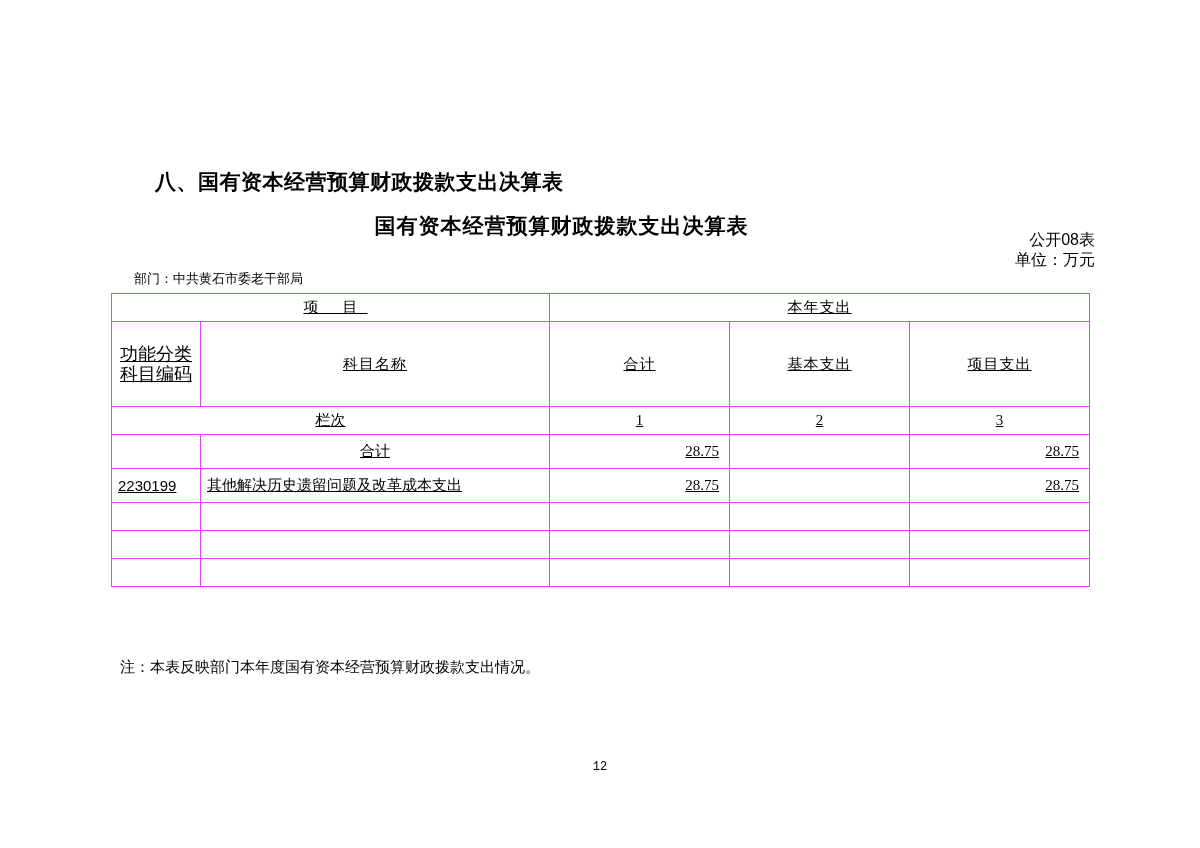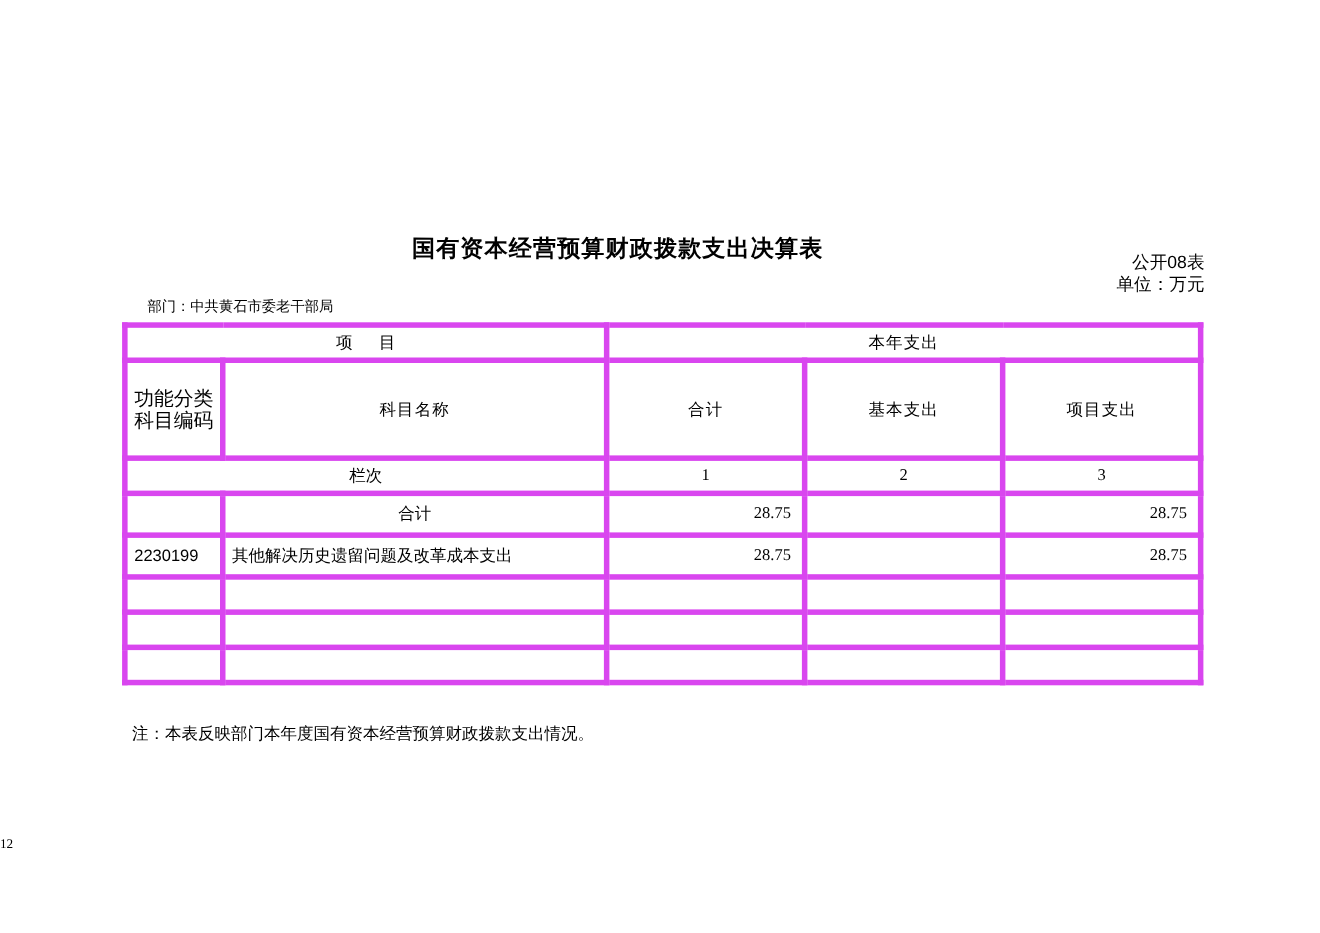--- a/index.html
+++ b/index.html
@@ -62,24 +62,25 @@
   }
   table.main {
     position: absolute;
     left: 111px;
     top: 293px;
     width: 978px;
     border-collapse: collapse;
     table-layout: fixed;
   }
   table.main td {
-    border: 5px solid #d946ef;
+    border: 1px solid #d946ef;
     font-size: 15px;
     padding: 0;
     vertical-align: middle;
+    text-decoration: underline;
   }
   .c-center { text-align: center; }
   .c-left   { text-align: left; padding-left: 6px !important; }
   .c-right  { text-align: right; padding-right: 10px !important; }
   .h-hdr1 { height: 27px; }
   .h-hdr2 { height: 84px; }
   .h-row  { height: 27px; }
   .h-data { height: 33px; }
   .h-empty{ height: 27px; }
   .hdr-big {
@@ -105,30 +106,31 @@
     left: 120px;
     top: 658px;
     font-size: 15px;
     white-space: nowrap;
   }
   .pagenum {
     position: absolute;
     left: 0;
     top: 760px;
     width: 1200px;
-    text-align: left;
+    text-align: center;
     font-size: 12px;
-    font-family: Liberation Serif, serif;
+    font-family: Liberation Mono, monospace;
   }
 </style>
 </head>
 <body>
 
 <div class="page">
 
+  <div class="section-heading">八、国有资本经营预算财政拨款支出决算表</div>
 
   <div class="doc-title">国有资本经营预算财政拨款支出决算表</div>
 
   <div class="meta-right">
     <div>公开08表</div>
     <div>单位：万元</div>
   </div>
 
   <div class="dept-line">部门：中共黄石市委老干部局</div>
 

